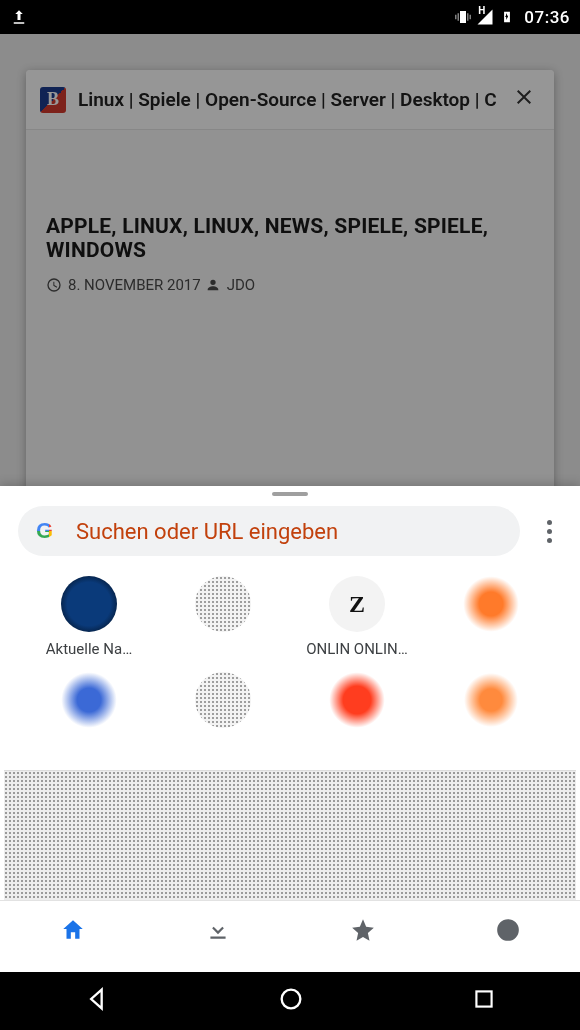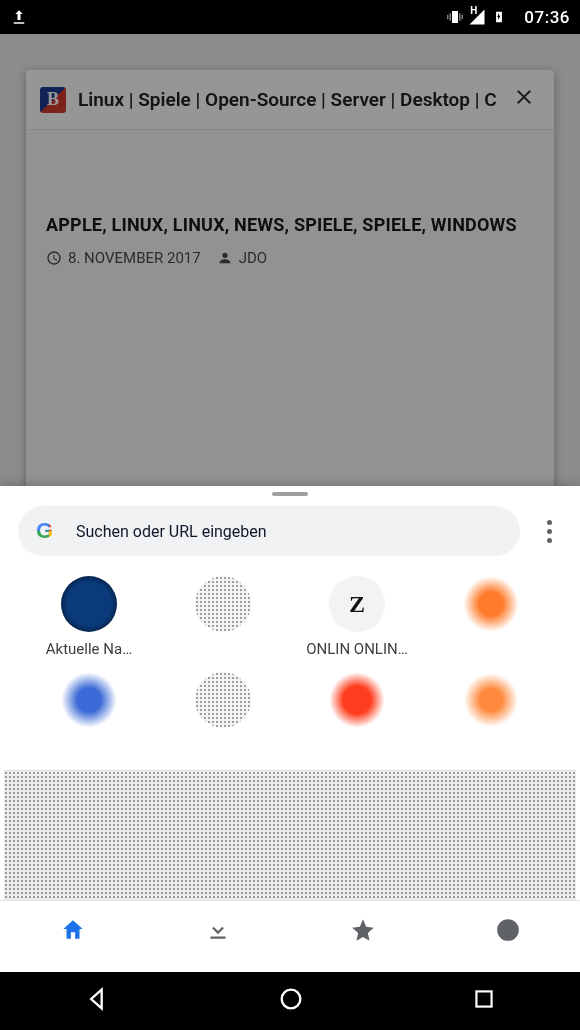--- a/index.html
+++ b/index.html
@@ -18,21 +18,21 @@
     color: #fff;
     display: flex;
     align-items: center;
     padding: 0 10px;
     font-size: 17px;
     justify-content: space-between;
   }
   .status-left { display:flex; align-items:center; gap:6px;}
   .status-right { display:flex; align-items:center; gap:4px;}
   .sb-icon { width:18px; height:18px; display:inline-flex; align-items:center; justify-content:center;}
-  .sb-time { font-weight:500; letter-spacing:0.5px; margin-left:12px;}
+  .sb-time { font-weight:500; letter-spacing:0.5px; margin-left:4px;}
   
   .app-area {
     position:absolute;
     top:34px; left:0; right:0;
     height: 938px;
     background:#e9e9e9;
   }
   
   .tab-card {
     position:absolute;
@@ -68,41 +68,41 @@
     flex:1;
     font-size:19px;
     font-weight:600;
     color:#222;
     white-space:nowrap;
     overflow:hidden;
   }
   .close-x { font-size:26px; color:#333; padding:4px;}
   .tab-content { padding: 20px; }
   .categories {
-    font-size:18px;
+    font-size:21px;
     font-weight:700;
     color:#1a1a1a;
     letter-spacing:0.2px;
     margin-top:64px;
     margin-bottom:14px;
   }
   .categories span+span::before { content:', '; font-weight:700;}
   .article-headline {
     font-size:36px;
     line-height:1.18;
     font-weight:300;
     color:#232323;
     letter-spacing:0.5px;
     margin-bottom:16px;
   }
   .meta-row {
     font-size:15px;
     color:#4a4a4a;
     display:flex;
-    gap:16px;
+    gap:4px;
     align-items:center;
     flex-wrap:wrap;
   }
   .meta-item{display:flex;align-items:center;gap:6px;}
   .dim-overlay {
     position:absolute;
     inset:0;
     background: rgba(0,0,0,.40);
   }
   
@@ -137,21 +137,21 @@
     gap:14px;
   }
   .g-logo{
     width:26px;height:26px;font-weight:bold;font-size:22px;font-family:Arial;
     background:
       conic-gradient(from 0deg,#ea4335 0 90deg,#fbbc05 90deg 180deg,#34a853 180deg 270deg,#4285f4 270deg 360deg);
     -webkit-background-clip:text;
     background-clip:text;
     color:transparent;
   }
-  .search-placeholder{ font-size:16px;color:#0f172a;}
+  .search-placeholder{ font-size:22px;color:#c2410c;}
   .kebab{
     width:38px;height:50px;display:flex;flex-direction:column;align-items:center;justify-content:center;gap:4px;
   }
   .kebab span{width:5px;height:5px;background:#5f6368;border-radius:50%;}
   .shortcuts{
     padding:16px 24px 8px;
     display:grid;
     grid-template-columns:repeat(4,1fr);
     gap:14px 4px;
   }

